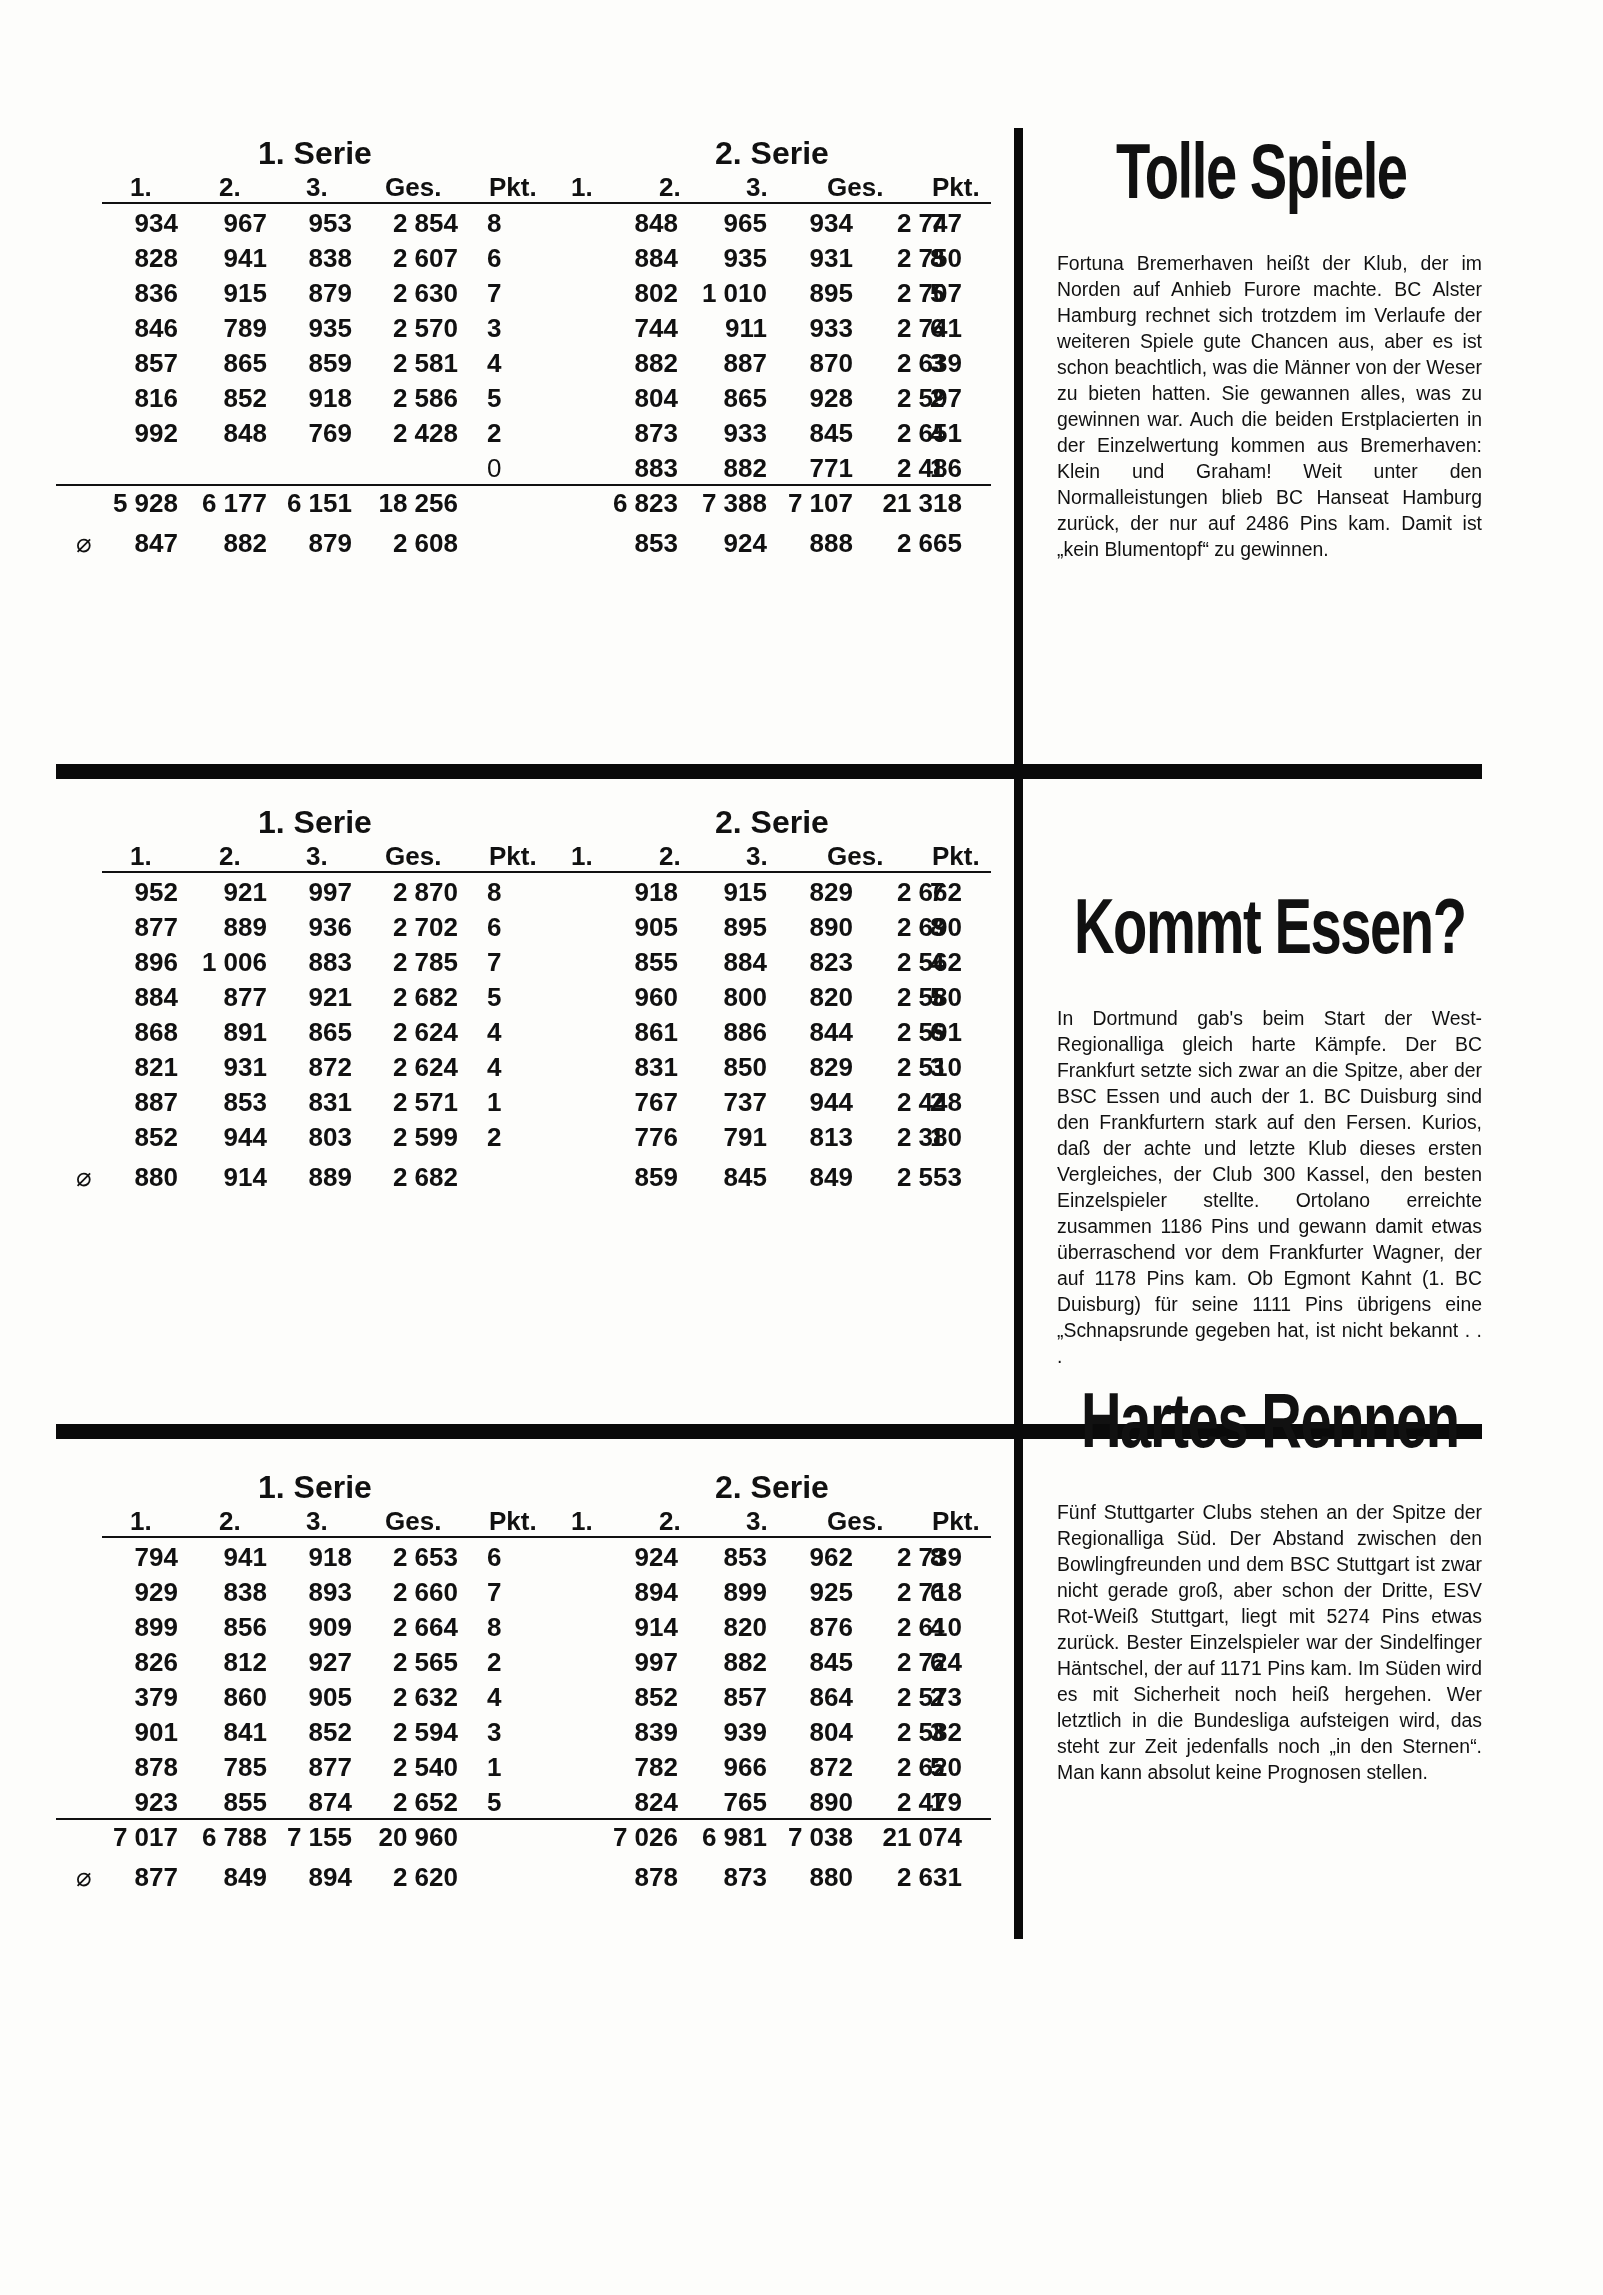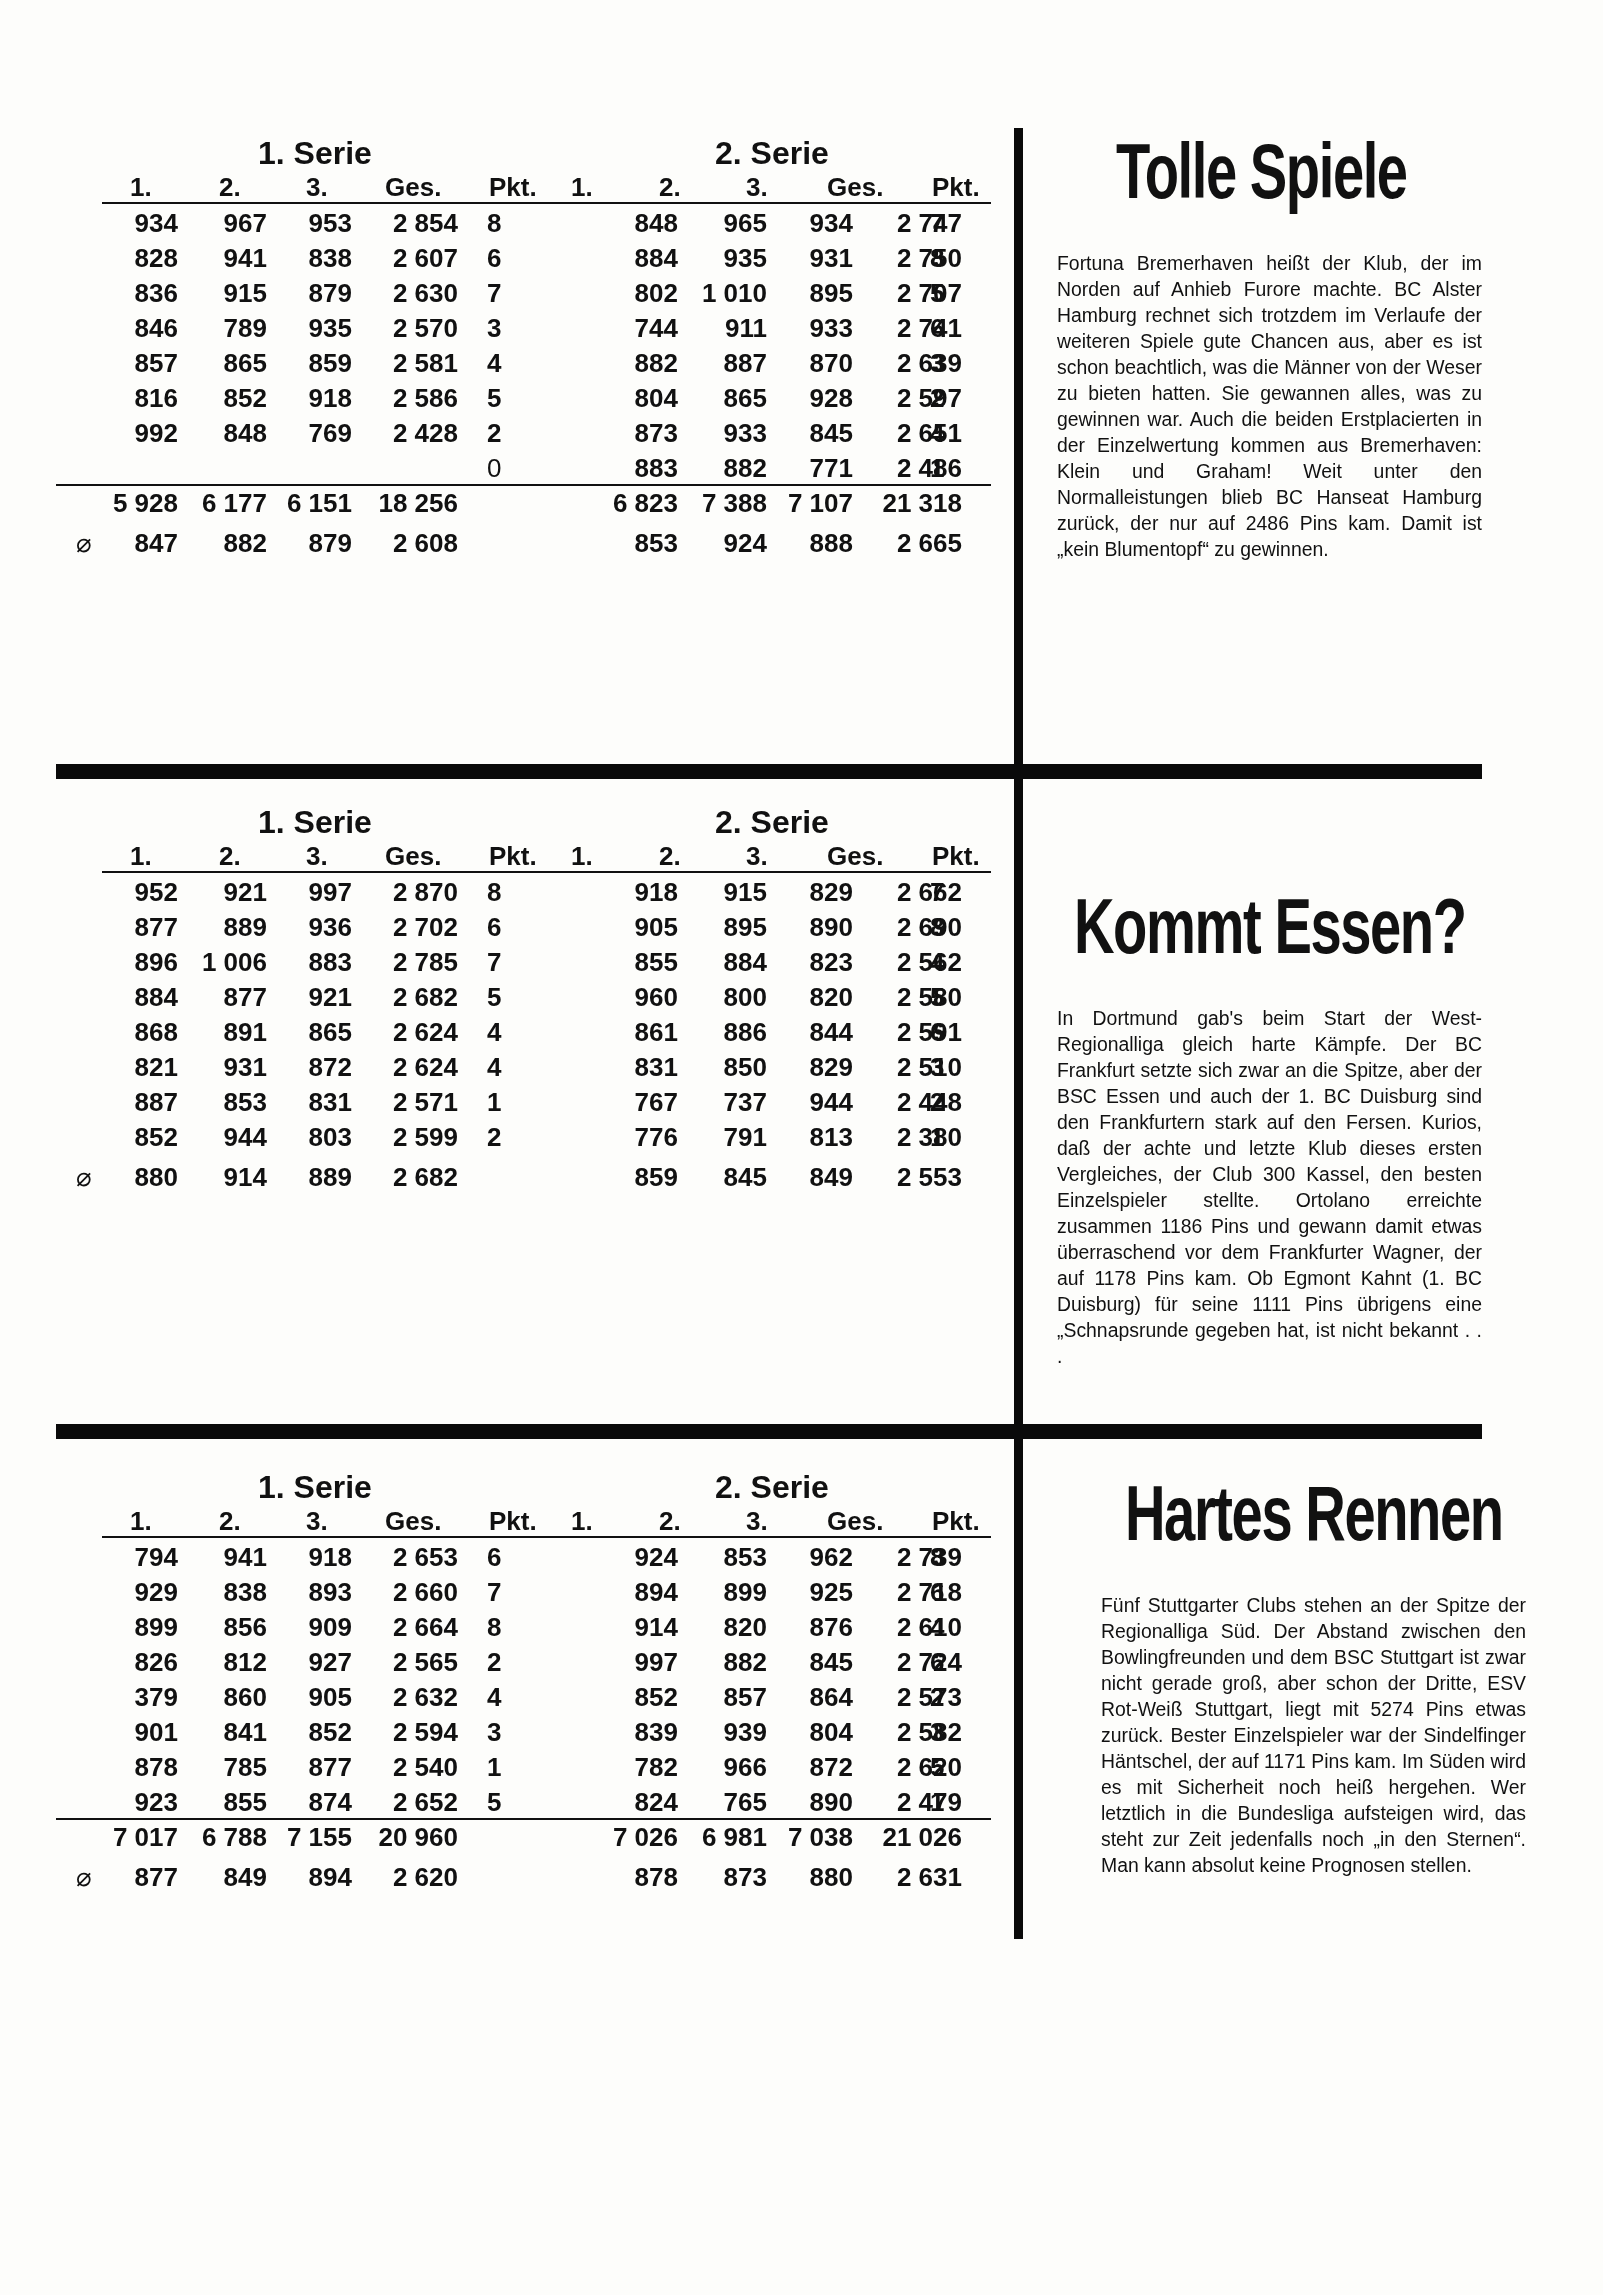--- a/index.html
+++ b/index.html
@@ -444,35 +444,35 @@
       <div class="row">
     <div class="line" style="left:10px;width:935px;top:0px"></div>
         <span class="c0">7 017</span>
         <span class="c1">6 788</span>
         <span class="c2">7 155</span>
         <span class="c3">20 960</span>
         <span class="c4"></span>
         <span class="c5">7 026</span>
         <span class="c6">6 981</span>
         <span class="c7">7 038</span>
-        <span class="c8">21 026</span>
+        <span class="c8">21 074</span>
         <span class="c9"></span>
       </div>
       <div class="row" style="margin-top:5.3px">
     <span class="diam">⌀</span>
         <span class="c0">877</span>
         <span class="c1">849</span>
         <span class="c2">894</span>
         <span class="c3">2 620</span>
         <span class="c4"></span>
         <span class="c5">878</span>
         <span class="c6">873</span>
         <span class="c7">880</span>
         <span class="c8">2 631</span>
         <span class="c9"></span>
       </div>
     </div>
-    <div class="article" style="top: 1474px; margin-left: 44px;">
+    <div class="article" style="top: 1381px;">
       <div class="headline" style="margin-left: 24px; height: 78px;">Hartes Rennen</div>
     <div class="body">Fünf Stuttgarter Clubs stehen an der Spitze der Regionalliga Süd. Der Abstand zwischen den Bowlingfreunden und dem BSC Stuttgart ist zwar nicht gerade groß, aber schon der Dritte, ESV Rot-Weiß Stuttgart, liegt mit 5274 Pins etwas zurück. Bester Einzelspieler war der Sindelfinger Häntschel, der auf 1171 Pins kam. Im Süden wird es mit Sicherheit noch heiß hergehen. Wer letztlich in die Bundesliga aufsteigen wird, das steht zur Zeit jedenfalls noch „in den Sternen“. Man kann absolut keine Prognosen stellen.</div>
     </div>
   </div>
 
 
 </body></html>

